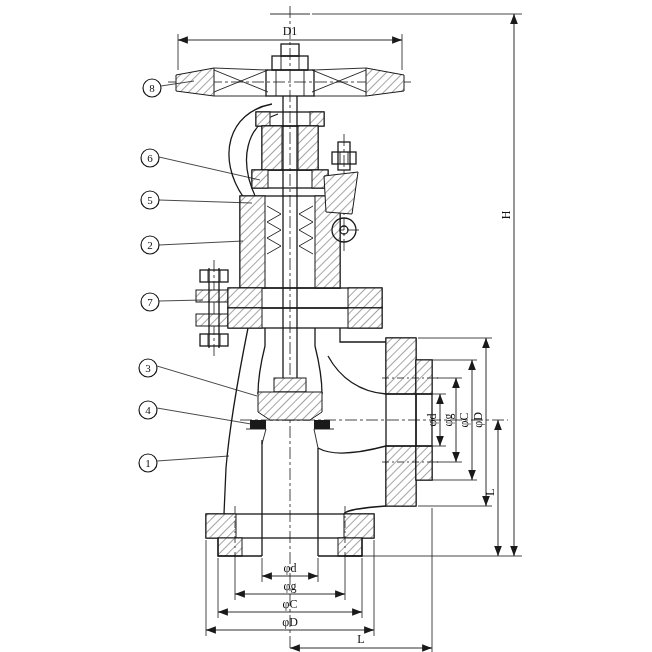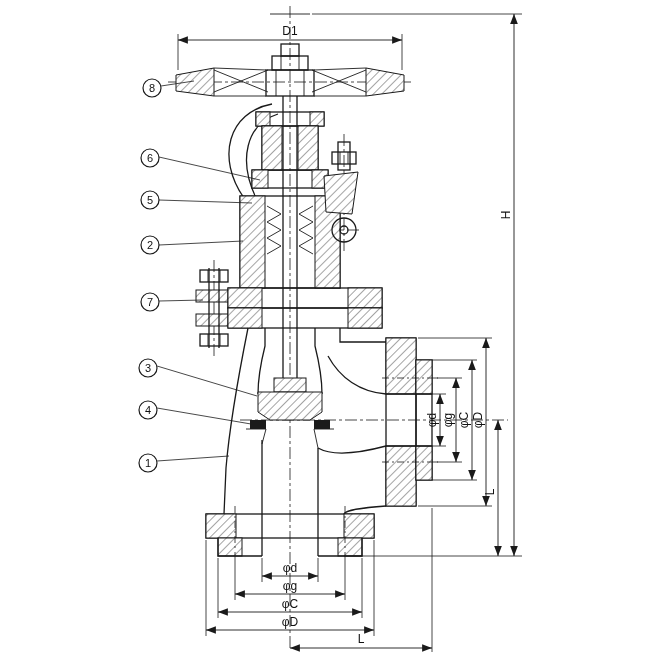--- a/index.html
+++ b/index.html
@@ -1,16 +1,16 @@
 <!DOCTYPE html>
 <html><head>
 <meta charset="utf-8">
 <style>
   html,body { margin:0; padding:0; background:#fff; }
-  .canvas { width:528px; height:652px; background:#ffffff; position:relative; font-family:Liberation Sans, sans-serif; }
+  .canvas { width:528px; height:652px; background:#ffffff; position:relative; font-family:Liberation Serif, serif; }
   svg { display:block; }
   .outline { fill:none; stroke:#1a1a1a; stroke-width:1.3; stroke-linejoin:miter; }
   .thin    { fill:none; stroke:#1a1a1a; stroke-width:0.9; }
   .hatch   { fill:url(#hp); stroke:#1a1a1a; stroke-width:1; }
   .solid   { fill:#1a1a1a; stroke:none; }
   .center  { fill:none; stroke:#1a1a1a; stroke-width:0.8; stroke-dasharray:12 3 3 3; }
   .boltcl  { fill:none; stroke:#1a1a1a; stroke-width:0.8; stroke-dasharray:7 3 2 3; }
   .ext     { fill:none; stroke:#1a1a1a; stroke-width:0.8; }
   .dim     { fill:none; stroke:#1a1a1a; stroke-width:0.9; }
   .dimtext { font-size:12px; fill:#111; }

